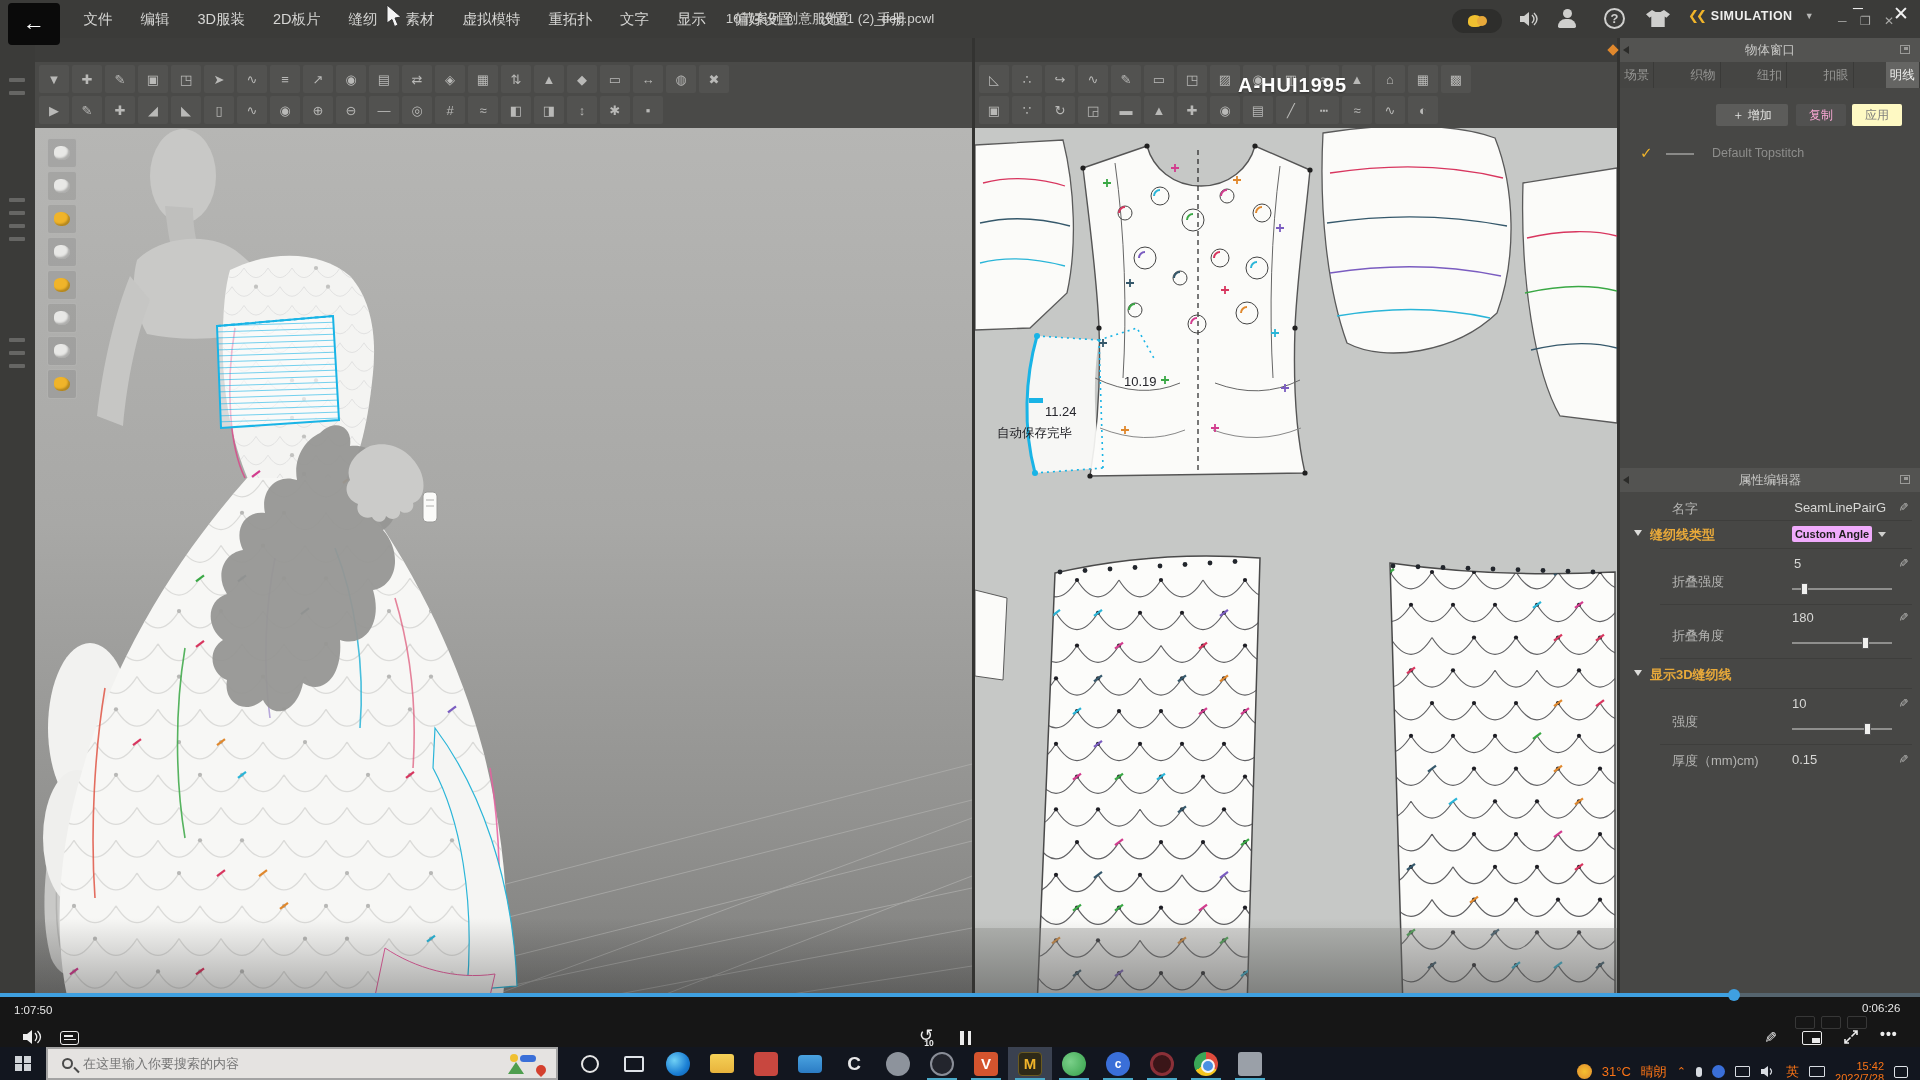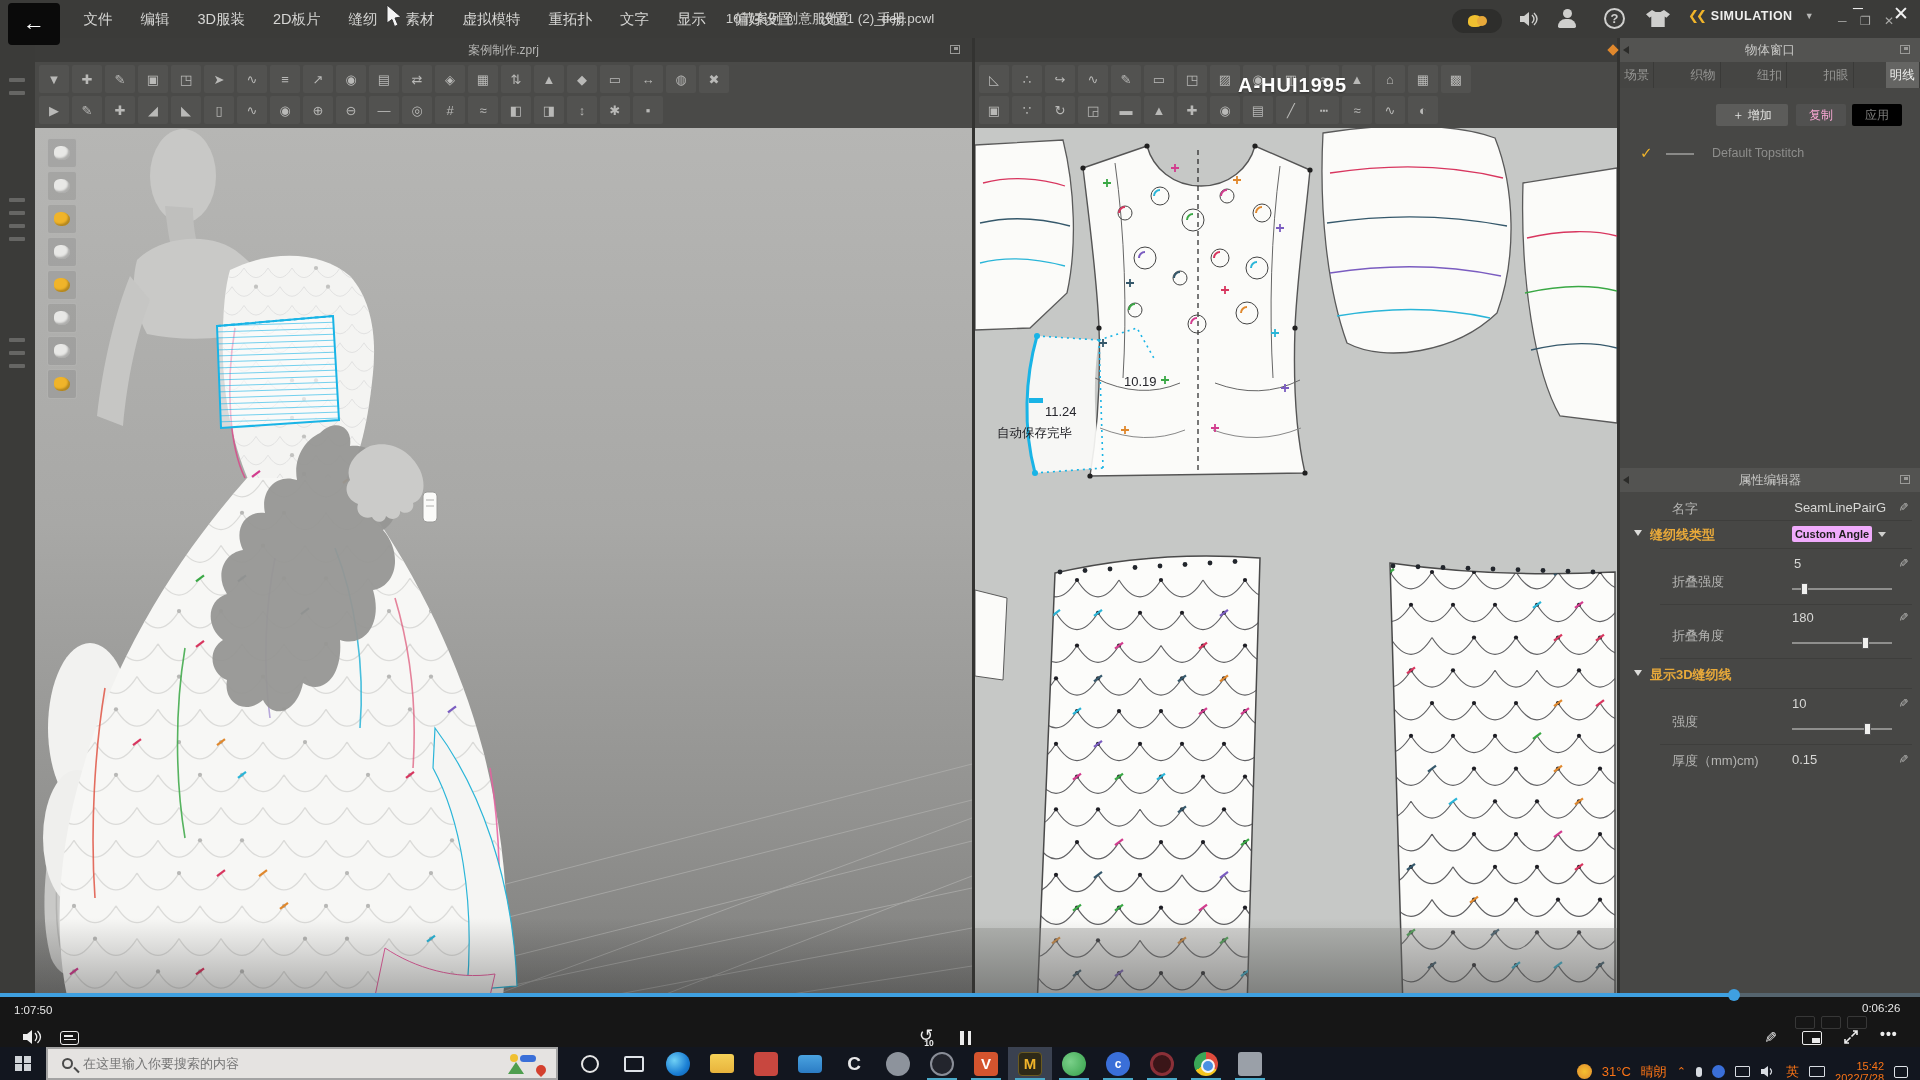--- a/index.html
+++ b/index.html
@@ -212,24 +212,20 @@
         <div></div>
         <div></div>
       </div>
     <div class="strip-mark" style="top:300px;">
         <div></div>
         <div></div>
         <div></div>
       </div>
   </div>
 
-  <div class="tabbar" style="left:35px;width:937px;">
-    <span class="tab">案例制作.zprj</span>
-    <span class="expandbox" style="right:12px;"></span>
-  </div>
   <div class="abs" style="left:1609px;top:46px;width:8px;height:8px;background:#e0882d;transform:rotate(45deg);z-index:7;"></div>
 
   <div class="toolbar" style="left:35px;top:62px;width:937px;height:66px;">
     <div class="toolrow" id="t3r1">
         <span class="tool">▼</span>
         <span class="tool">✚</span>
         <span class="tool">✎</span>
         <span class="tool">▣</span>
         <span class="tool">◳</span>
         <span class="tool">➤</span>
@@ -979,21 +975,21 @@
     <div id="ow-tabs">
         <div class="ow-tab">场景</div>
         <div class="ow-tab">织物</div>
         <div class="ow-tab">纽扣</div>
         <div class="ow-tab">扣眼</div>
         <div class="ow-tab active">明线</div>
       </div>
 
     <div class="ow-btn" style="left:96px;top:66px;width:72px;background:#5c5c5a;color:#e4e4e2;">＋ 增加</div>
     <div class="ow-btn" style="left:176px;top:66px;width:50px;background:#515150;color:#f9a8d4;">复制</div>
-    <div class="ow-btn" style="left:232px;top:66px;width:50px;background:#000000;color:#7e7e7c;">应用</div>
+    <div class="ow-btn" style="left:232px;top:66px;width:50px;background:#fef9c3;color:#7e7e7c;">应用</div>
 
     <div class="abs" style="left:0;top:104px;width:300px;height:24px;">
       <span class="abs" style="left:20px;top:2px;color:#f0b42a;font-size:15px;font-weight:bold;">✓</span>
       <span class="abs" style="left:46px;top:11px;width:28px;height:2px;background:#8a8a88;"></span>
       <span class="abs" style="left:92px;top:4px;color:#8e8e8c;font-size:12.5px;">Default Topstitch</span>
     </div>
 
     <div class="panel-header" style="top:430px;">
       <span class="collapse-arrow"></span>
       <span>属性编辑器</span>

